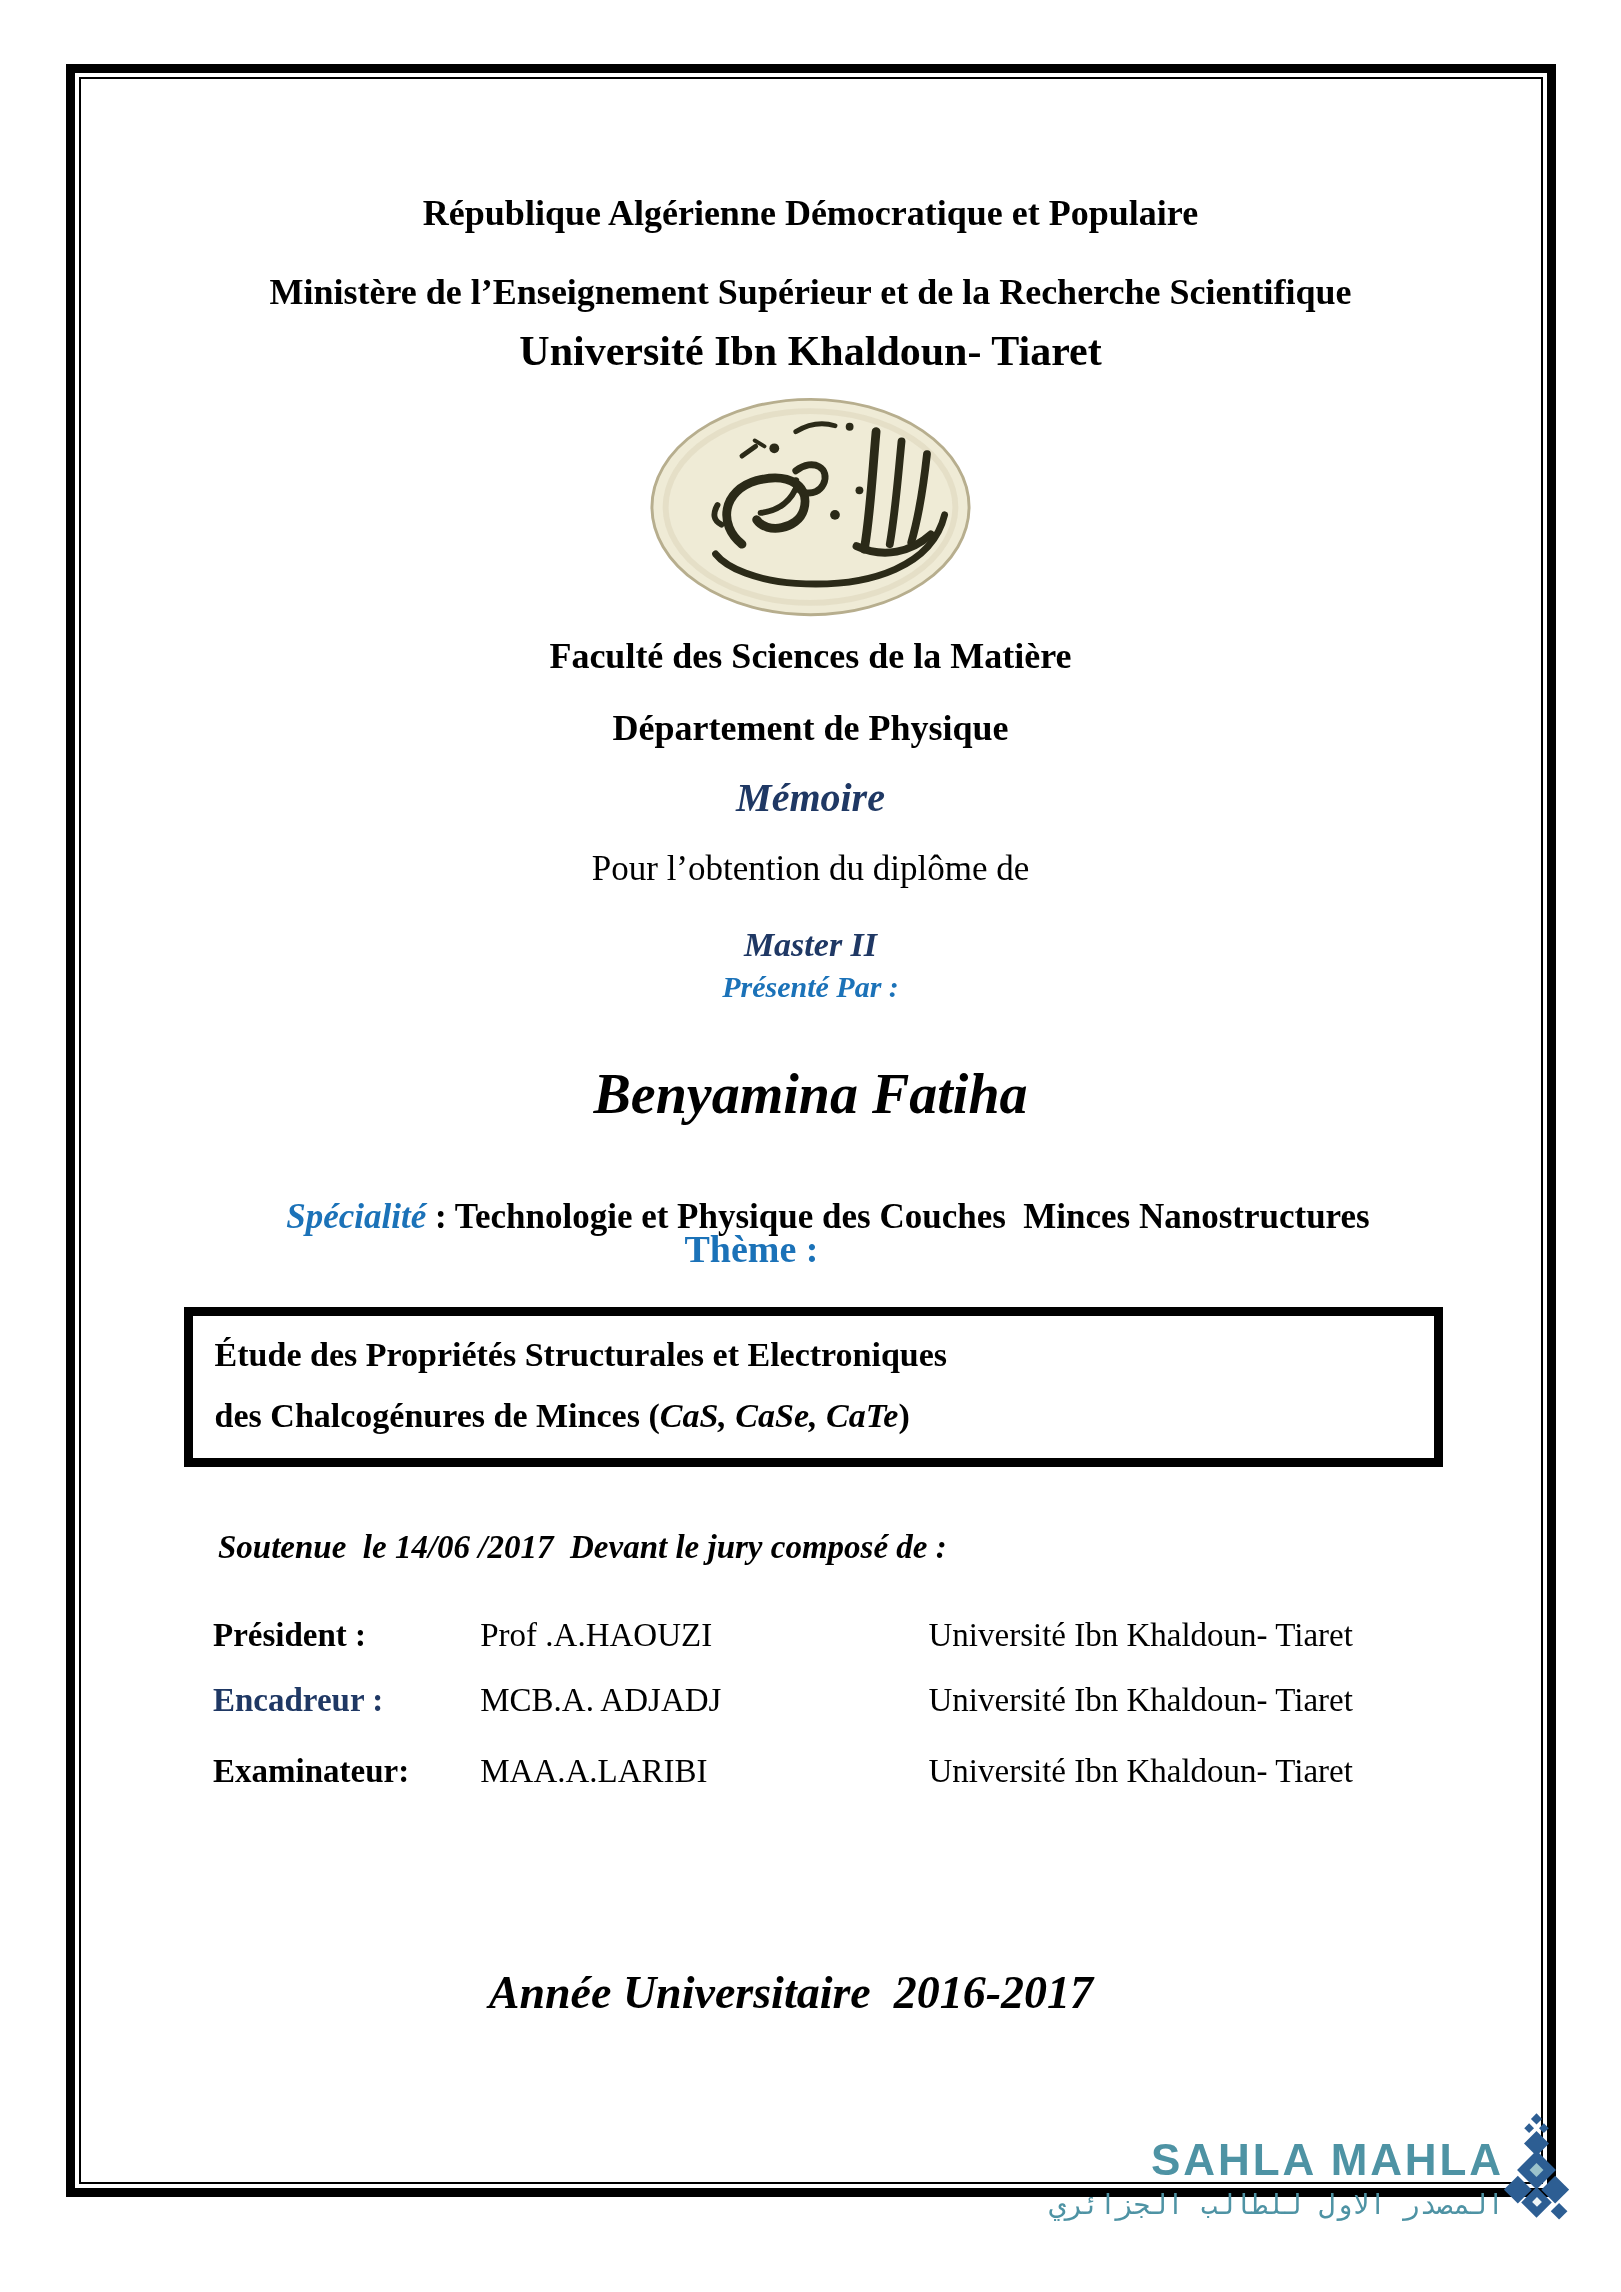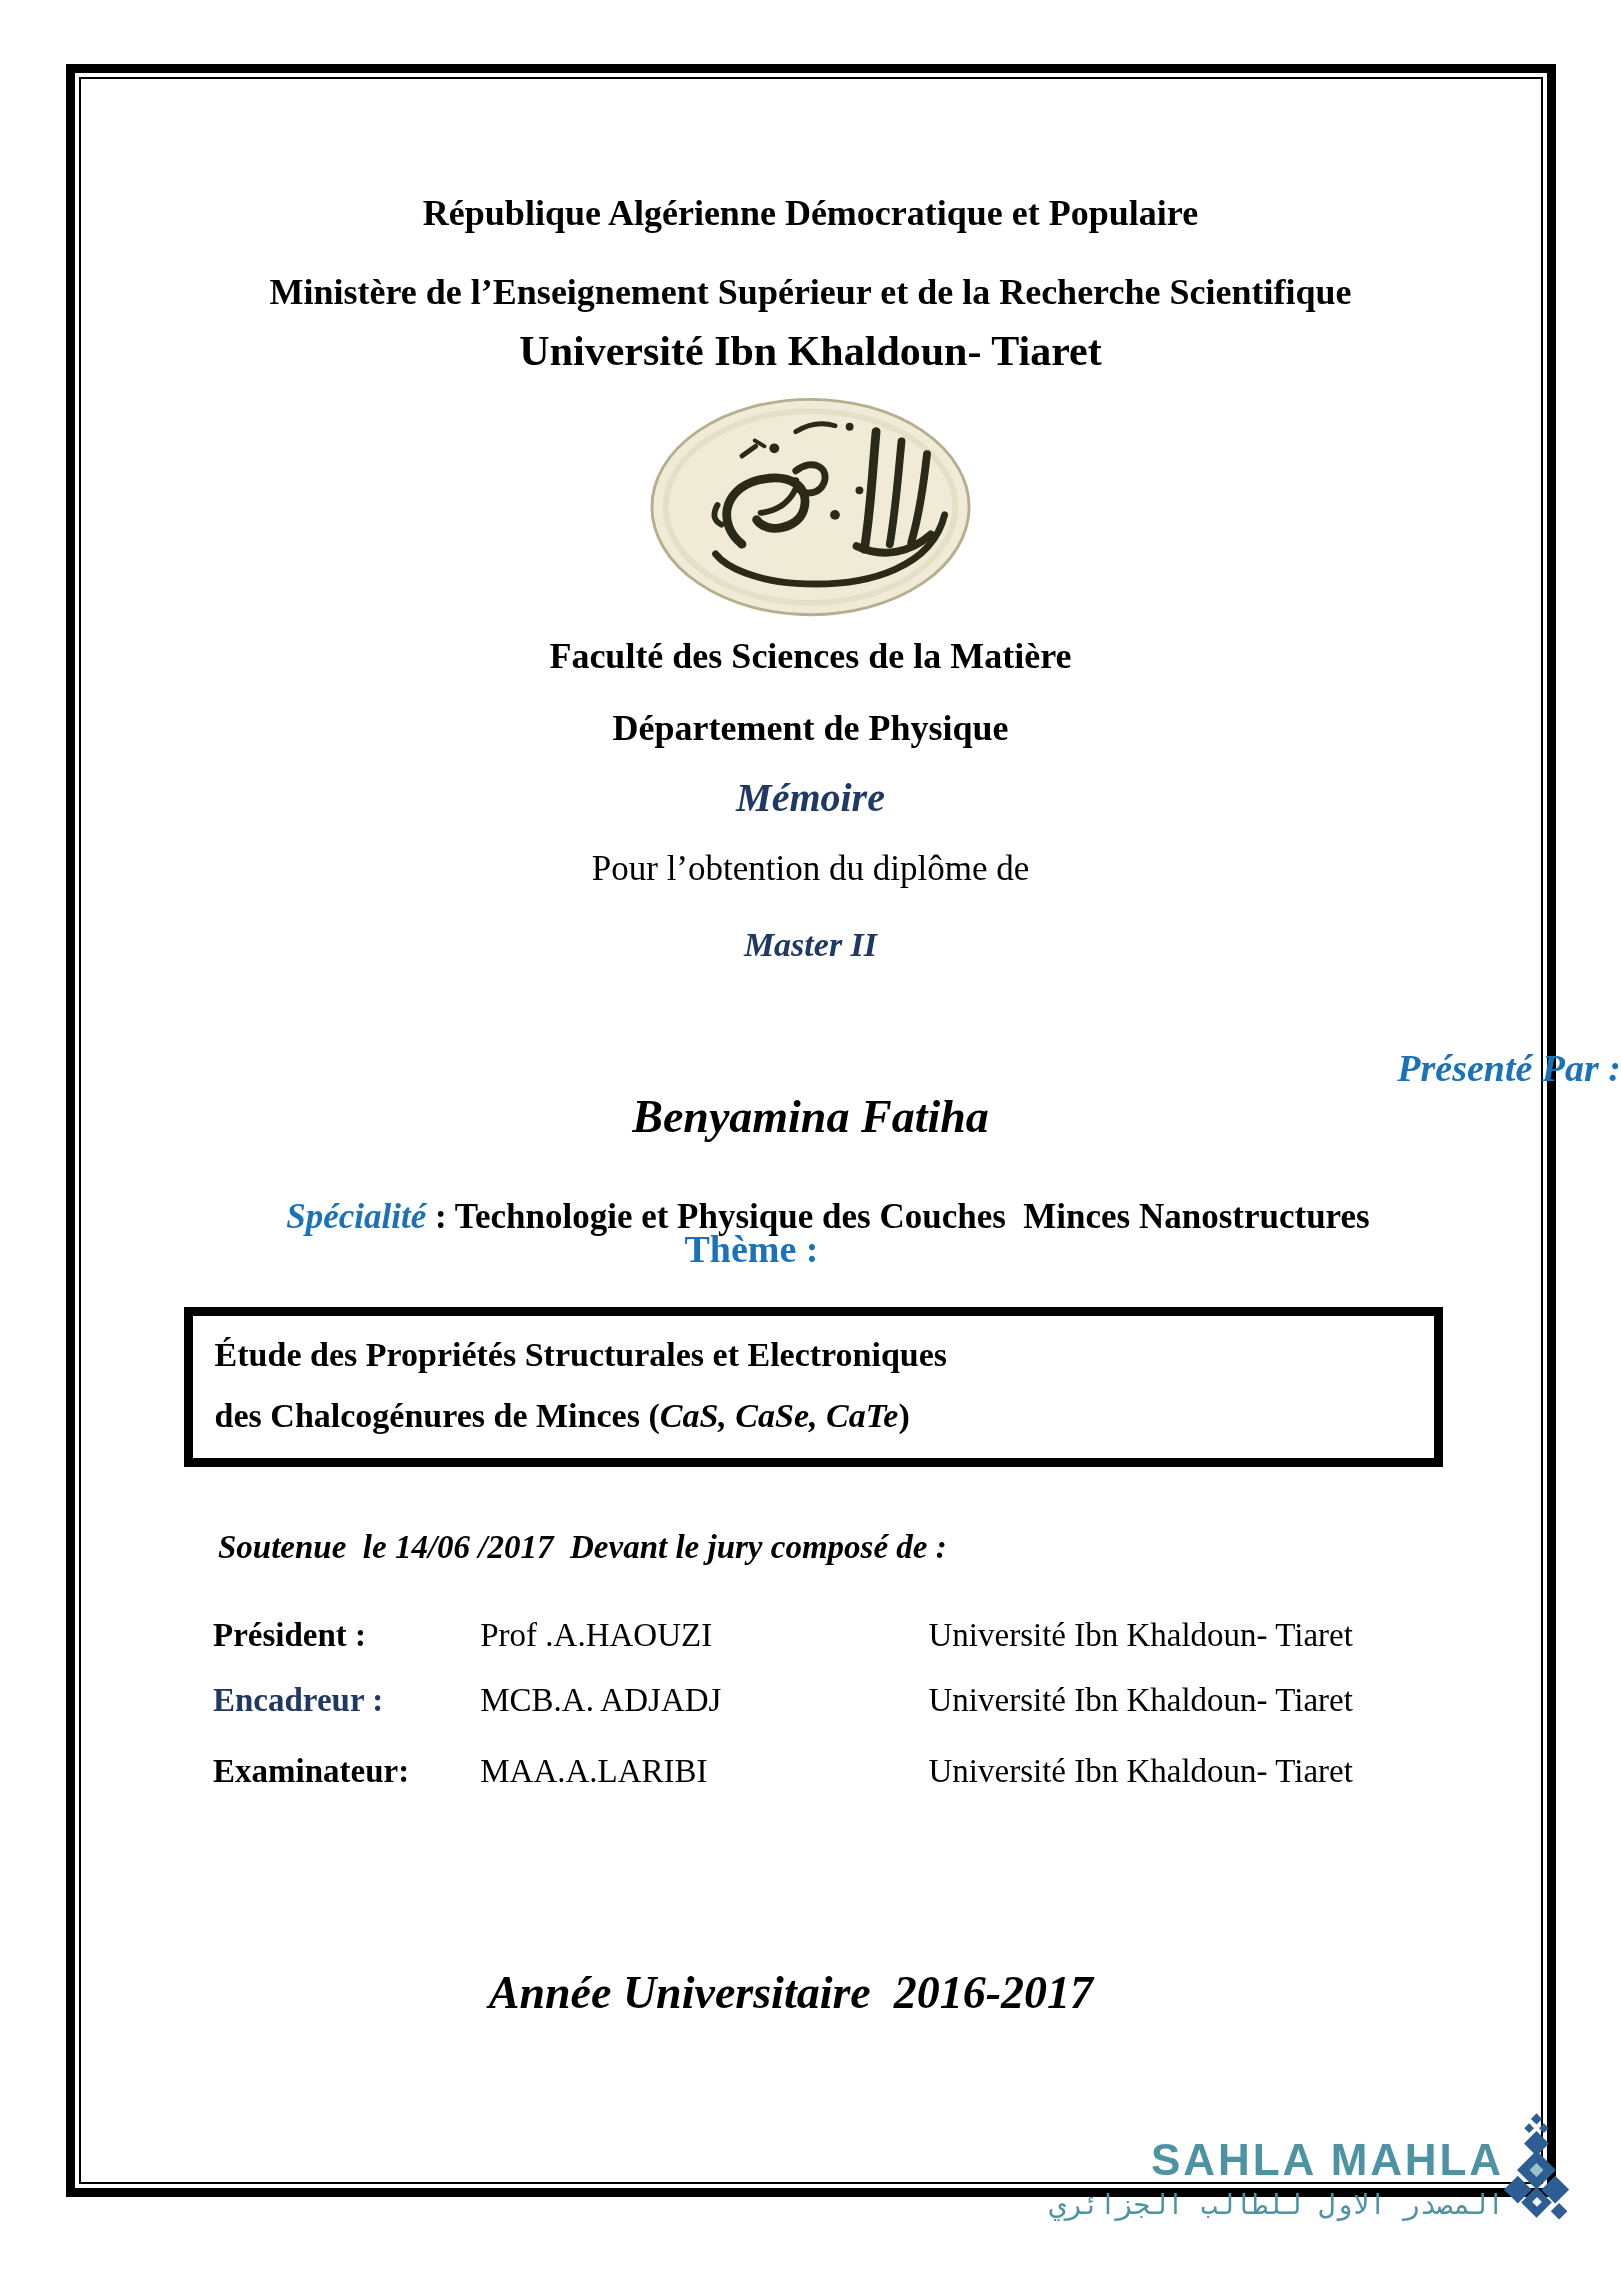--- a/index.html
+++ b/index.html
@@ -45,22 +45,22 @@
     top: 397px; left: 0; right: 0;
     text-align: center;
   }
   .seal svg { display: inline-block; }
 
   .faculty    { top: 635px;  font-size: 36px; font-weight: bold; }
   .department { top: 707px;  font-size: 36px; font-weight: bold; }
   .memoire    { top: 774px;  font-size: 40px; font-weight: bold; font-style: italic; color: #1F3864; }
   .obtention  { top: 849px;  font-size: 35px; }
   .degree     { top: 926px;  font-size: 34px; font-weight: bold; font-style: italic; color: #1F3864; }
-  .presented  { top: 1046px; font-size: 38px; font-weight: bold; font-style: italic; color: #1B72B8; text-align: right; }
-  .author     { top: 1062px; font-size: 46px; font-weight: bold; font-style: italic; margin-top: 28px; }
+  .presented  { top: 970px; font-size: 30px; font-weight: bold; font-style: italic; color: #1B72B8; }
+  .author     { top: 1062px; font-size: 56px; font-weight: bold; font-style: italic; }
   .specialty  { top: 1157px; font-size: 35px; font-weight: bold; }
   .specialty .label { color: #1B72B8; font-style: italic; }
   .theme      { top: 1227px; font-size: 38px; font-weight: bold; color: #1B72B8; transform: translateX(-59px); }
 
   .title-box {
     position: absolute;
     top: 1307px; left: 176px;
     width: 1259px;
     box-sizing: border-box;
     border: 9.8px solid #000000;

